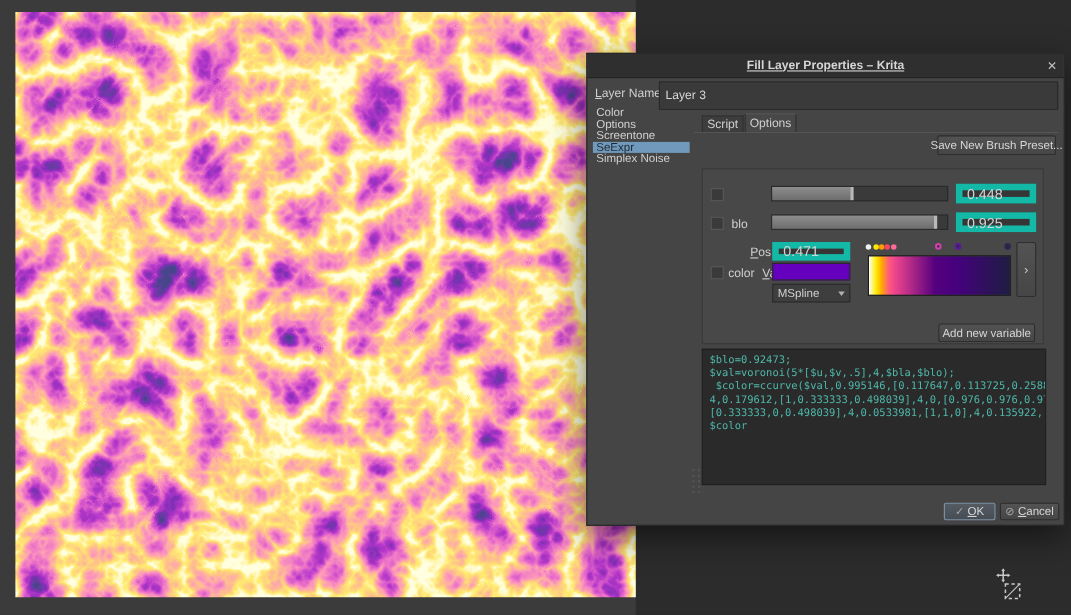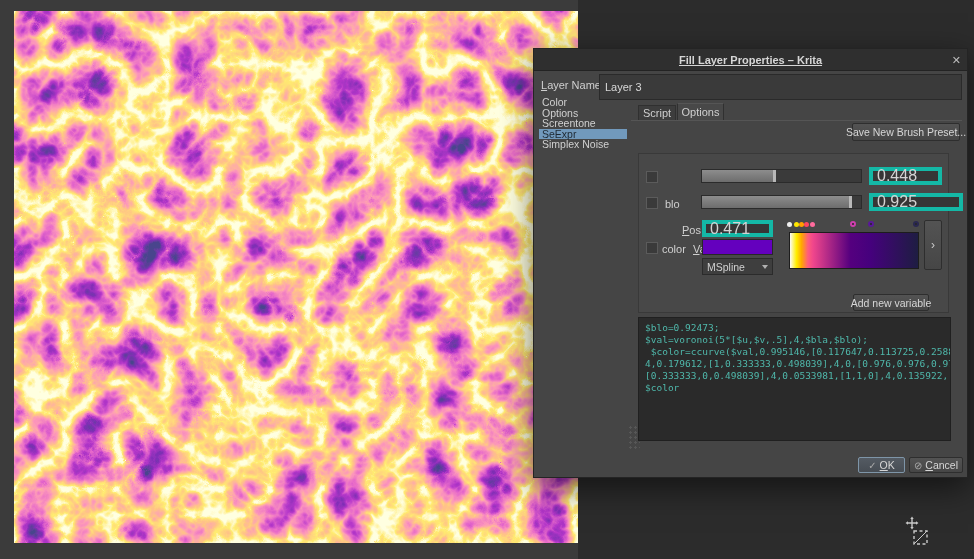--- a/index.html
+++ b/index.html
@@ -49,22 +49,22 @@
 
   
   .var-group { position:absolute; left:104px; top:104px; width:311px; height:160px;
     background:#484848; border:1px solid #393939; }
   .checkbox { position:absolute; width:12px; height:12px; background:#3a3a3a; border:1px solid #5b5b5b; }
   .var-label { position:absolute; color:#cfcfcf; font-size:11px; }
   .slider { position:absolute; height:14px; background:#3a3a3a; border:1px solid #2b2b2b; }
   .slider .fill { position:absolute; left:0; top:0; height:100%;
     background:linear-gradient(#8d8d8d,#6d6d6d); }
   .slider .handle { position:absolute; top:0; width:3px; height:100%; background:#b8b8b8; }
-  .spinbox { position:absolute; background:#363636; border:4px solid #14b8a6; color:#d4d4d4;
-    font-size:16px; padding:0 4px; display:flex; align-items:center; }
+  .spinbox { position:absolute; background:#363636; border:6px solid #14b8a6; color:#d4d4d4;
+    font-size:13px; padding:0 4px; display:flex; align-items:center; }
 
   .swatch { position:absolute; border:1px solid #282828; }
   .combo { position:absolute; background:#3e3e3e; border:1px solid #2b2b2b; color:#d0d0d0;
     font-size:10.5px; display:flex; align-items:center; padding:0 4px; }
   .combo .arrow { position:absolute; right:4px; top:6px; width:0; height:0;
     border-left:3.5px solid transparent; border-right:3.5px solid transparent; border-top:4px solid #b0b0b0; }
 
   .gradient-widget { position:absolute; left:253px; top:170px; width:132px; height:50px; }
   .stops-strip { position:absolute; left:0; top:0; width:100%; height:11px; }
   .stop-dot { position:absolute; top:2px; width:5px; height:5px; border-radius:50%; margin-left:-2px; }
@@ -148,21 +148,21 @@
         <div class="handle" style="left:44.8%;"></div>
       </div>
       <div class="spinbox" style="left:230px;top:13px;width:73px;height:18px;">0.448</div>
 
       <div class="checkbox" style="left:7px;top:43px;"></div>
       <span class="var-label" style="left:26px;top:44px;">blo</span>
       <div class="slider" style="left:62px;top:41px;width:161px;">
         <div class="fill" style="width: 92.5%;"></div>
         <div class="handle" style="left:92.5%;"></div>
       </div>
-      <div class="spinbox" style="left:230px;top:39px;width:94px;height:18px;">0.925</div>
+      <div class="spinbox" style="left:230px;top:39px;width:73px;height:18px;">0.925</div>
 
       <div class="checkbox" style="left:7px;top:88px;"></div>
       <span class="var-label" style="left:23px;top:89px;">color</span>
 
       <span class="var-label mnemonic" style="left:43px;top:70px;">Pos:</span>
       <div class="spinbox" style="left:63px;top:66px;width:71px;height:17px;">0.471</div>
 
       <span class="var-label mnemonic" style="left:43px;top:89px;padding-left:11px;">Val:</span>
       <div class="swatch" style="left: 63px; top: 85px; width: 71px; height: 16px; background: rgb(100, 0, 190);"></div>
 
@@ -179,21 +179,21 @@
             <span class="stop-dot" style="left: 14%; background: rgb(255, 69, 96);"></span>
             <span class="stop-dot" style="left: 18%; background: rgb(255, 107, 157);"></span>
             <span class="stop-dot ring" style="left: 50%; border-color: rgb(207, 63, 174);"></span>
             <span class="stop-dot ring" style="left: 64%; border-color: rgb(90, 24, 154);"></span>
             <span class="stop-dot ring" style="left: 98%; border-color: rgb(42, 40, 80);"></span>
           </div>
         <div class="gradient-bar" style="background: linear-gradient(to right, rgb(250, 250, 250) 0%, rgb(255, 238, 0) 5%, rgb(255, 168, 0) 9%, rgb(255, 92, 124) 14%, rgb(240, 70, 140) 18%, rgb(85, 0, 127) 47%, rgb(69, 1, 125) 63%, rgb(30, 29, 66) 100%);"></div>
       </div>
       <div class="btn next-btn" style="left:285px;top:66px;width:18px;height:50px;">›</div>
 
-      <div class="btn" style="left:214px;top:140px;width:76px;height:17px;">Add new variable</div>
+      <div class="btn" style="left:214px;top:140px;width:88px;height:17px;">Add new variable</div>
     </div>
 
     <div class="script-box">
         <div class="code-line">$blo=0.92473;</div>
         <div class="code-line">$val=voronoi(5*[$u,$v,.5],4,$bla,$blo);</div>
         <div class="code-line"> $color=ccurve($val,0.995146,[0.117647,0.113725,0.258824],4,0.092233,[1,0.666667,0],</div>
         <div class="code-line">4,0.179612,[1,0.333333,0.498039],4,0,[0.976,0.976,0.976],4,0.470874,</div>
         <div class="code-line">[0.333333,0,0.498039],4,0.0533981,[1,1,0],4,0.135922,[1,0.361372,0.485728],4,0.631068,</div>
         <div class="code-line">$color</div>
       </div>

